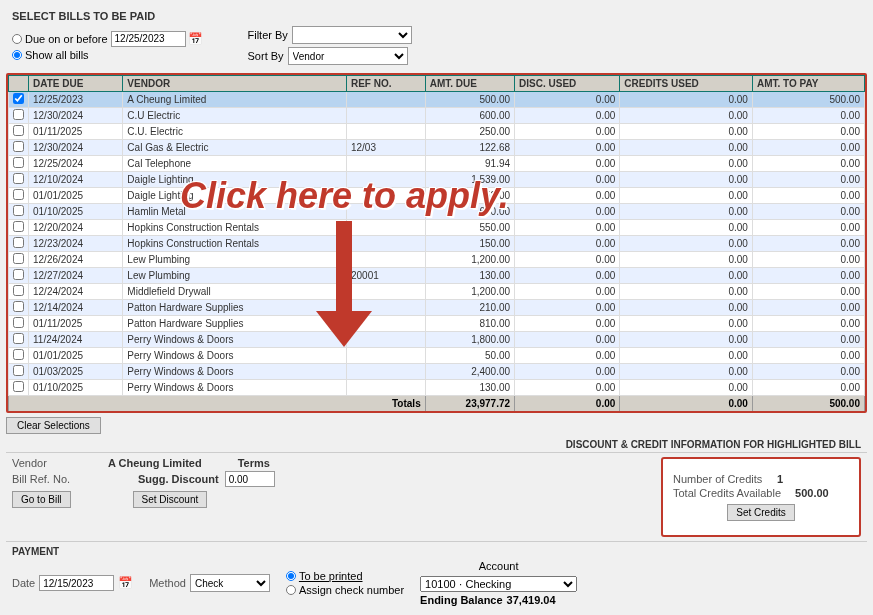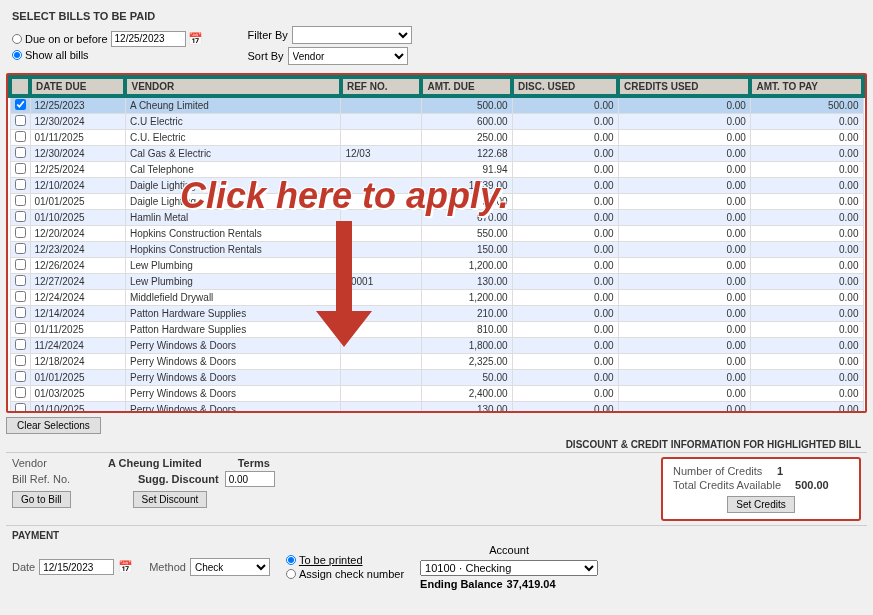--- a/index.html
+++ b/index.html
@@ -11,38 +11,38 @@
     .select-bills-title { font-weight: bold; font-size: 11px; margin-bottom: 4px; color: #333; }
     .radio-label { display: flex; align-items: center; gap: 3px; }
     select.small-select { width: 120px; height: 18px; font-size: 10px; border: 1px solid #999; background: white; }
     input.date-input { width: 75px; height: 16px; font-size: 10px; border: 1px solid #999; background: white; padding: 1px 3px; }
     input[type="radio"] { margin: 0; width: 10px; height: 10px; }
     
     
     .bills-table-container { border: 2px solid #c0392b; border-radius: 2px; margin: 4px 0; max-height: 340px; overflow-y: auto; background: white; }
     table.bills-table { width: 100%; border-collapse: collapse; }
     table.bills-table thead tr { background: #d4d0c8; }
-    table.bills-table thead th { border: 4px solid #0f766e; padding: 2px 4px; text-align: left; font-size: 10px; font-weight: bold; color: #333; white-space: nowrap; }
+    table.bills-table thead th { border: 1px solid #0f766e; padding: 2px 4px; text-align: left; font-size: 10px; font-weight: bold; color: #333; white-space: nowrap; }
     table.bills-table tbody tr { background: white; }
     table.bills-table tbody tr:nth-child(even) { background: #e8f0ff; }
     table.bills-table tbody tr.highlighted { background: #b8d4f0; }
     table.bills-table tbody td { border: 1px solid #ddd; padding: 1px 4px; font-size: 10px; color: #333; }
     table.bills-table tfoot tr { background: #d4d0c8; }
     table.bills-table tfoot td { border: 1px solid #999; padding: 2px 4px; font-size: 10px; font-weight: bold; }
     .num-col { text-align: right; }
     input[type="checkbox"] { width: 11px; height: 11px; margin: 0; }
     
     
     .clear-btn { margin: 3px 0; }
     .clear-btn button { padding: 2px 10px; font-size: 10px; background: #e0e0e0; border: 1px solid #999; cursor: pointer; }
     
     
     .discount-section { background: #f0f0f0; padding: 4px 6px; border-top: 1px solid #ccc; display: flex; gap: 12px; align-items: flex-start; }
     .discount-left { flex: 1; }
-    .discount-right { border: 2px solid #c0392b; border-radius: 3px; padding: 6px 10px; background: white; min-width: 200px; }
+    .discount-right { border: 2px solid #c0392b; border-radius: 3px; padding: 14px 10px; background: white; min-width: 200px; }
     .disc-row { display: flex; align-items: center; gap: 6px; margin-bottom: 2px; }
     .disc-row label { color: #555; min-width: 90px; }
     .disc-row span { color: #333; font-weight: bold; }
     .disc-row input { width: 60px; height: 16px; border: 1px solid #999; background: white; font-size: 10px; padding: 1px 3px; }
     .go-to-bill-btn, .set-discount-btn, .set-credits-btn { padding: 2px 8px; font-size: 10px; background: #e0e0e0; border: 1px solid #999; cursor: pointer; }
     .payment-label { font-weight: bold; font-size: 10px; color: #333; margin-bottom: 3px; }
     .payment-row { display: flex; align-items: center; gap: 16px; }
     .payment-field { display: flex; align-items: center; gap: 4px; }
     .payment-field label { color: #555; }
     .payment-field input { height: 16px; border: 1px solid #999; background: white; font-size: 10px; padding: 1px 3px; }
@@ -260,30 +260,20 @@
     <td>11/24/2024</td>
     <td>Perry Windows &amp; Doors</td>
     <td></td>
     <td class="num-col">1,800.00</td>
     <td class="num-col">0.00</td>
     <td class="num-col">0.00</td>
     <td class="num-col">0.00</td>
   </tr>
           <tr>
     <td><input type="checkbox" style=""></td>
-    <td>12/18/2024</td>
-    <td>Perry Windows &amp; Doors</td>
-    <td></td>
-    <td class="num-col">2,325.00</td>
-    <td class="num-col">0.00</td>
-    <td class="num-col">0.00</td>
-    <td class="num-col">0.00</td>
-  </tr>
-          <tr>
-    <td><input type="checkbox" style=""></td>
     <td>01/01/2025</td>
     <td>Perry Windows &amp; Doors</td>
     <td></td>
     <td class="num-col">50.00</td>
     <td class="num-col">0.00</td>
     <td class="num-col">0.00</td>
     <td class="num-col">0.00</td>
   </tr>
           <tr>
     <td><input type="checkbox" style=""></td>
@@ -376,21 +366,21 @@
           <span>To be printed</span>
         </div>
         <div class="assign-check">
           <input type="radio" name="check_opt" style="">
           <span>Assign check number</span>
         </div>
       </div>
       <div class="account-section">
         <div class="account-row">
           <label>Account</label>
-          <select style="width:178px;">
+          <select style="width:157px;">
             <option>10100 · Checking</option>
           </select>
         </div>
         <div class="ending-balance">
           <span>Ending Balance</span>
           <span>37,419.04</span>
         </div>
       </div>
     </div>
   </div>

